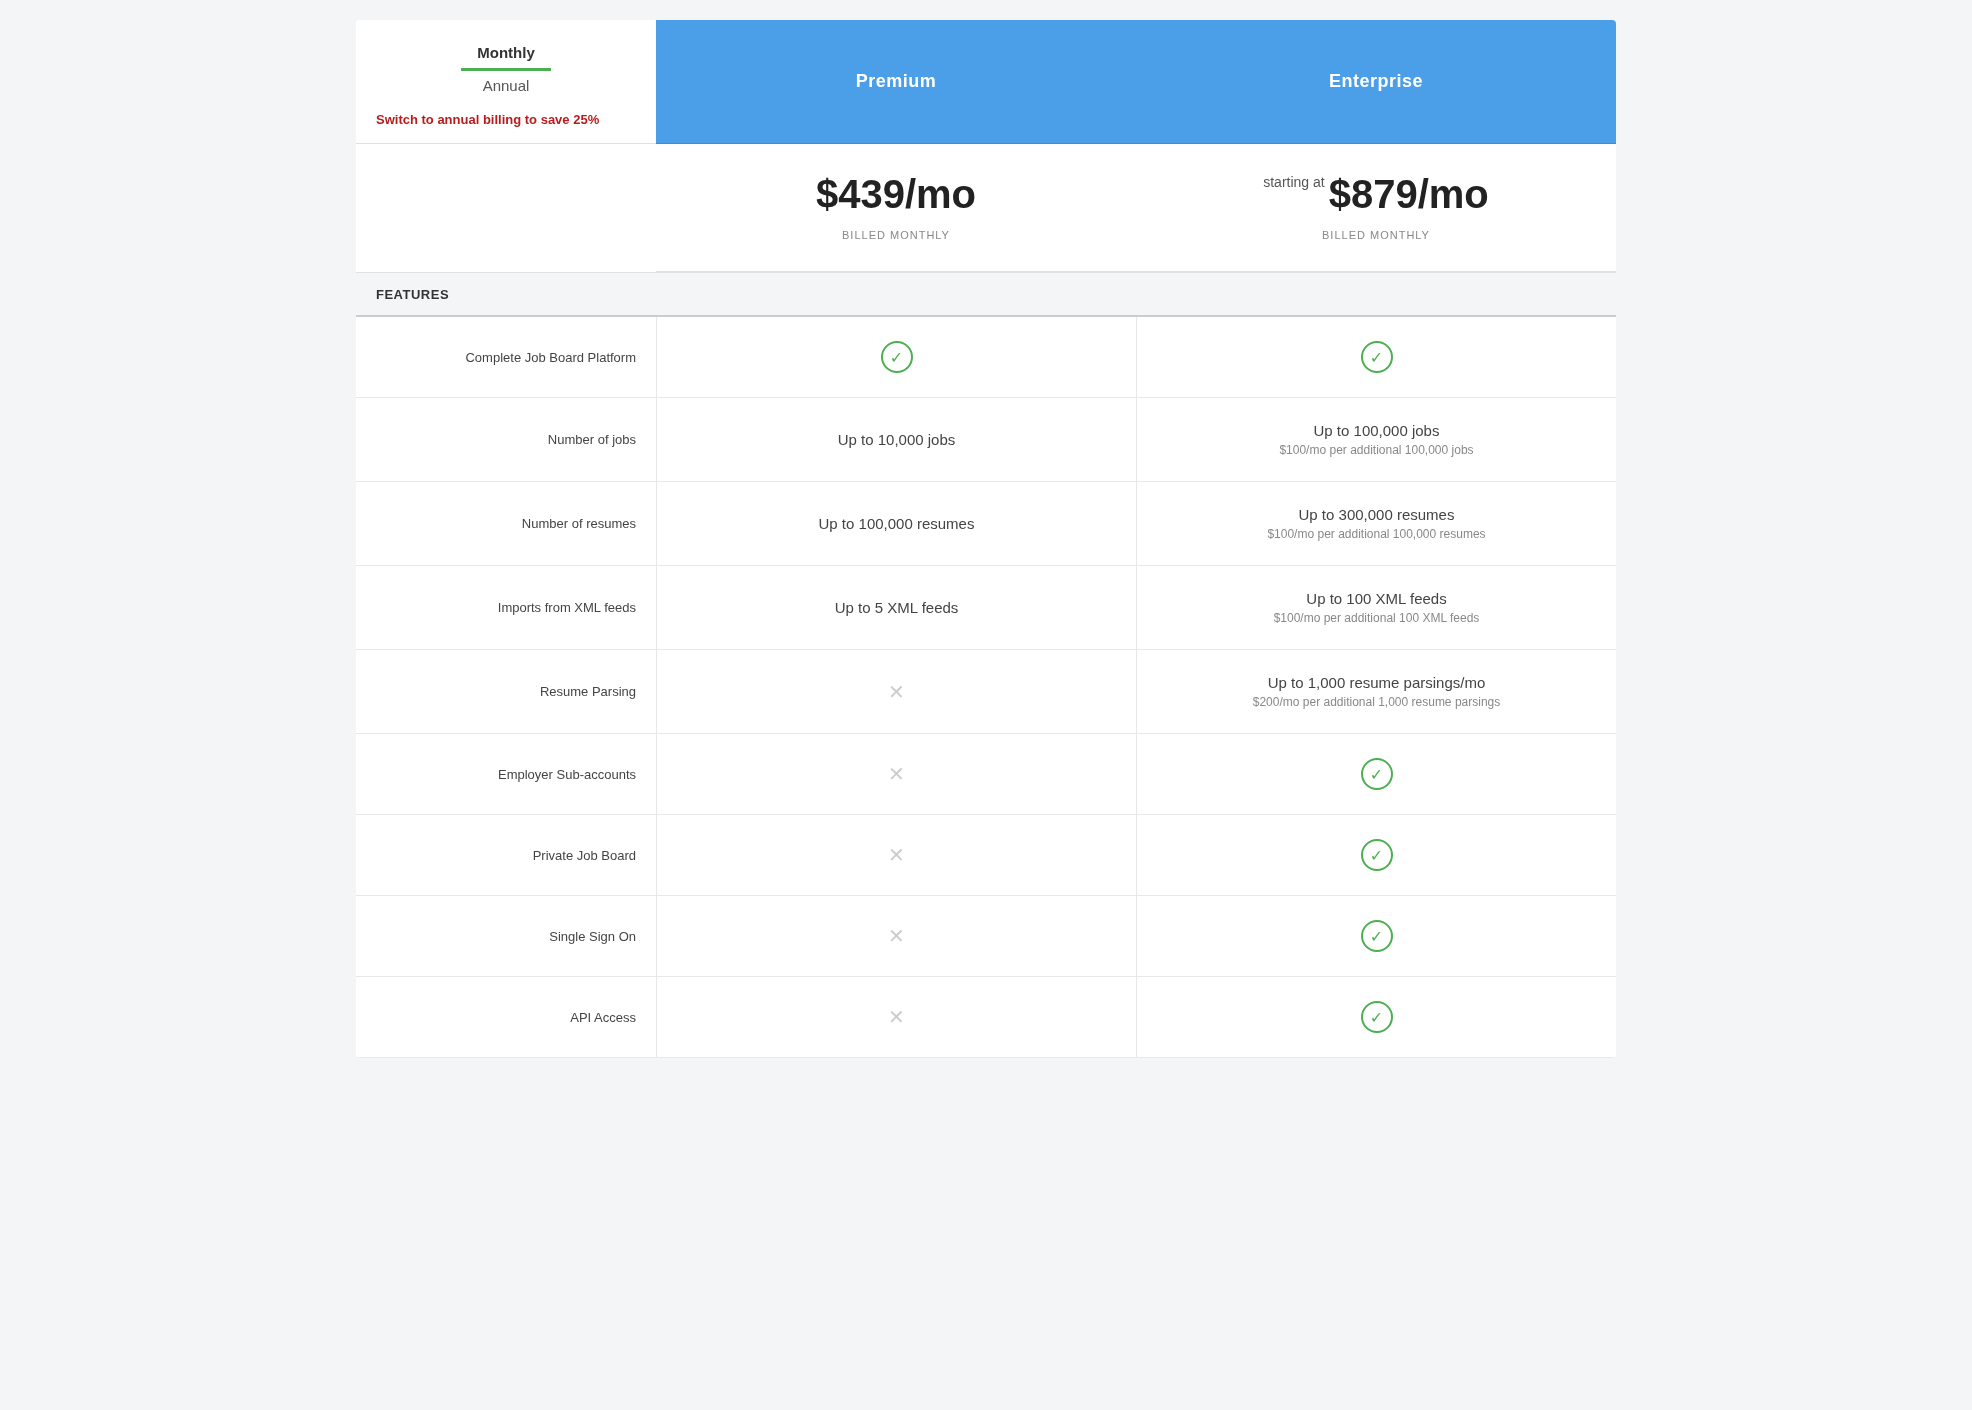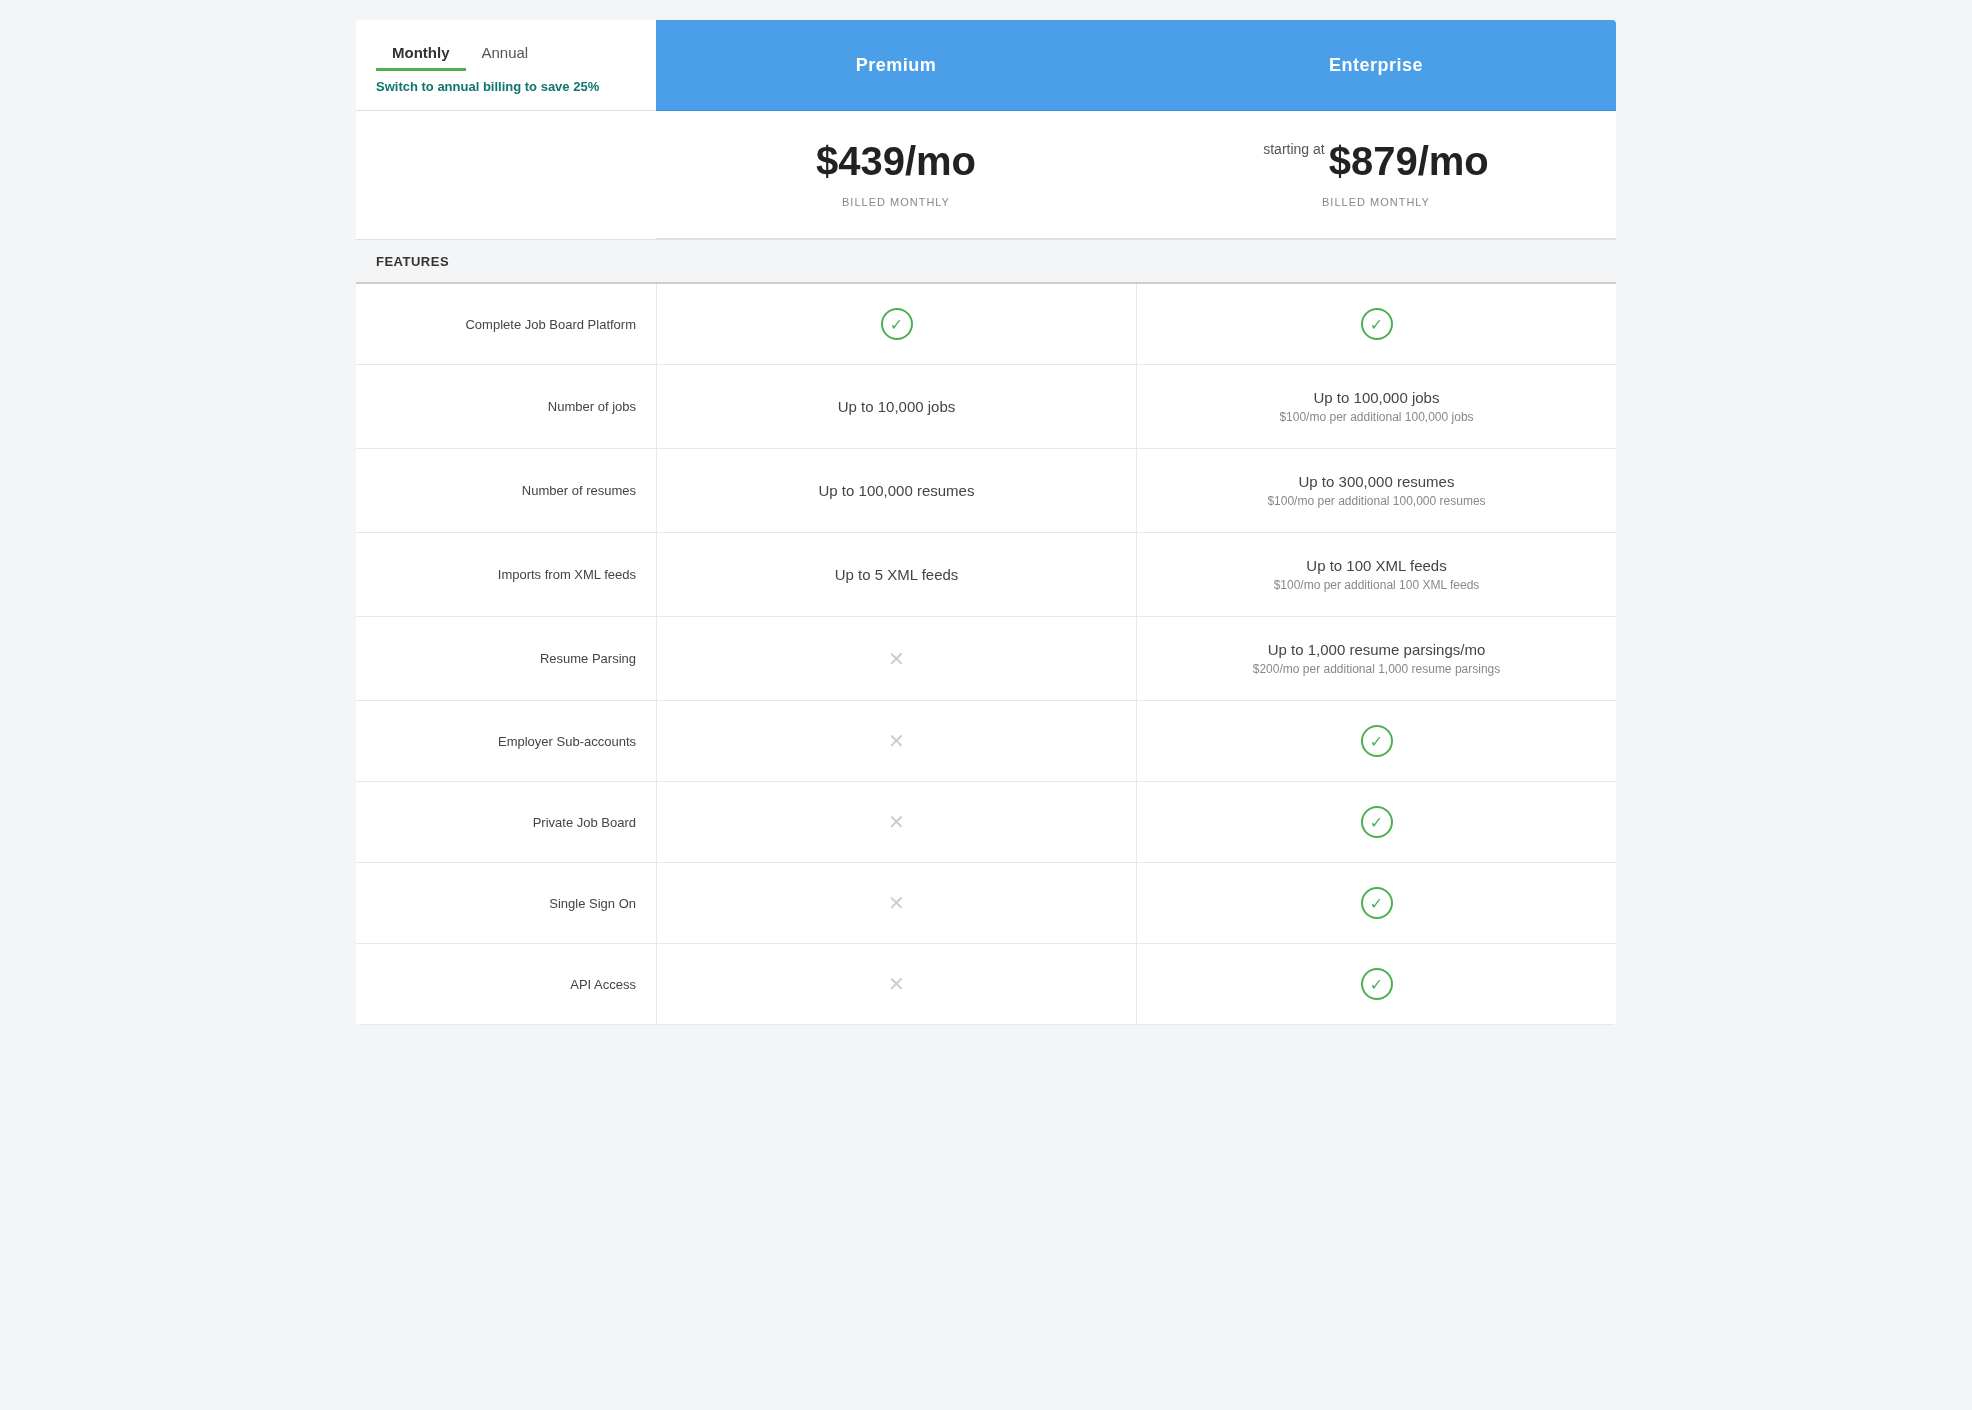--- a/index.html
+++ b/index.html
@@ -26,20 +26,21 @@
     .header-left {
       background: white;
       padding: 16px 20px;
       border-bottom: 1px solid #e0e0e0;
     }
     .billing-toggle {
       display: flex;
       align-items: center;
       gap: 0;
       margin-bottom: 10px;
+      flex-direction: column;
     }
     .toggle-btn {
       font-size: 15px;
       padding: 8px 16px;
       background: none;
       border: none;
       cursor: pointer;
       color: #555;
       font-weight: 400;
       position: relative;
@@ -53,21 +54,21 @@
       position: absolute;
       bottom: -2px;
       left: 0;
       right: 0;
       height: 3px;
       background: #4caf50;
     }
     .save-text {
       font-size: 13px;
       font-weight: 700;
-      color: #0f766e;
+      color: #b91c1c;
       margin-top: 8px;
     }
 
     .header-premium {
       background: #4a9fe8;
       padding: 16px 20px;
       display: flex;
       align-items: center;
       justify-content: center;
       border-bottom: 1px solid #3a8fd8;

